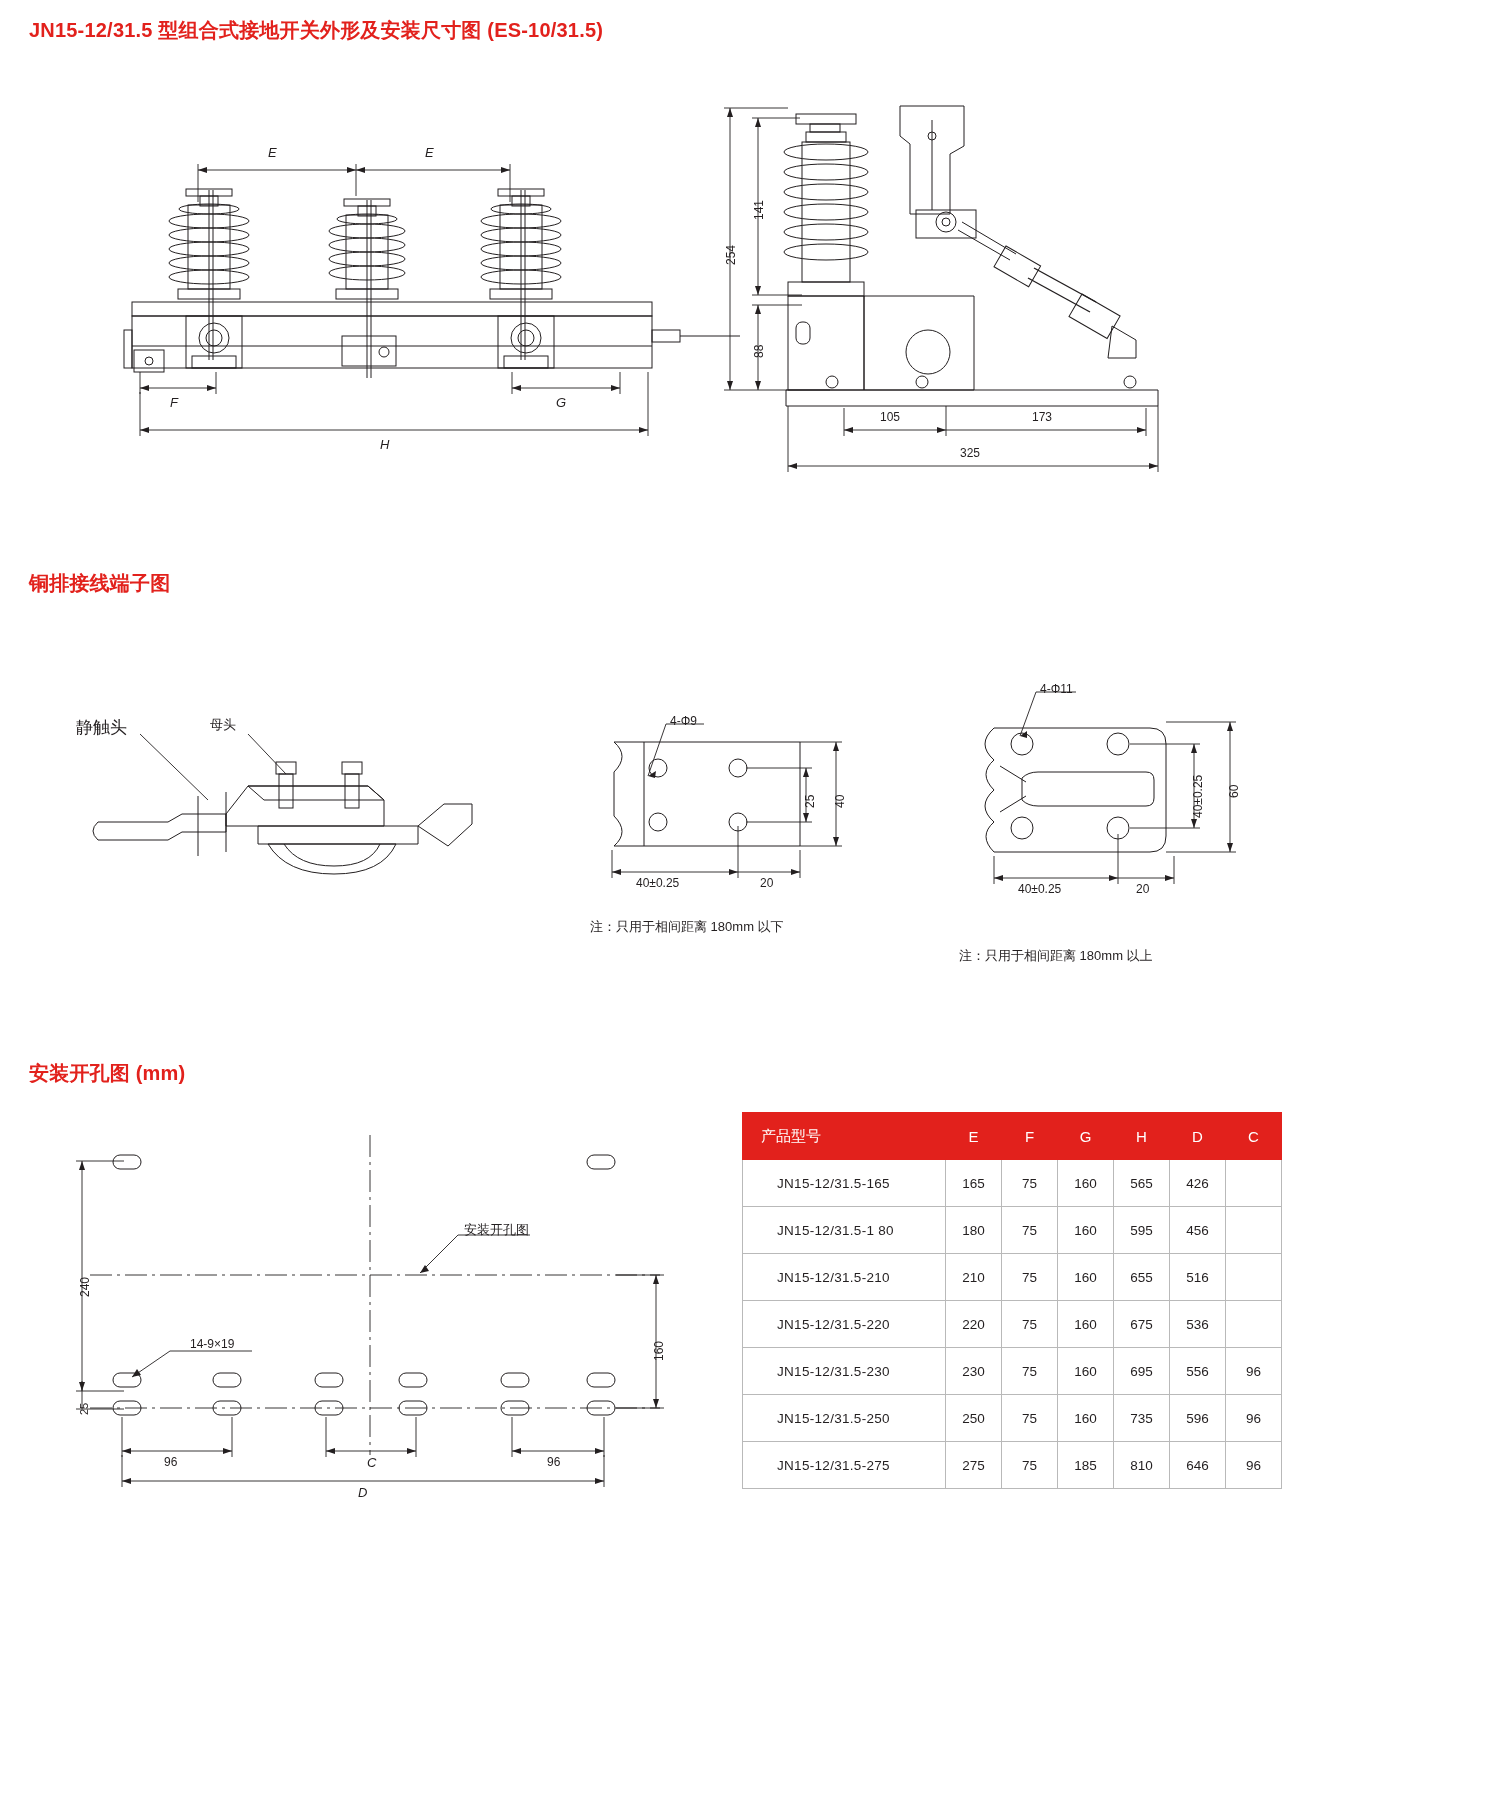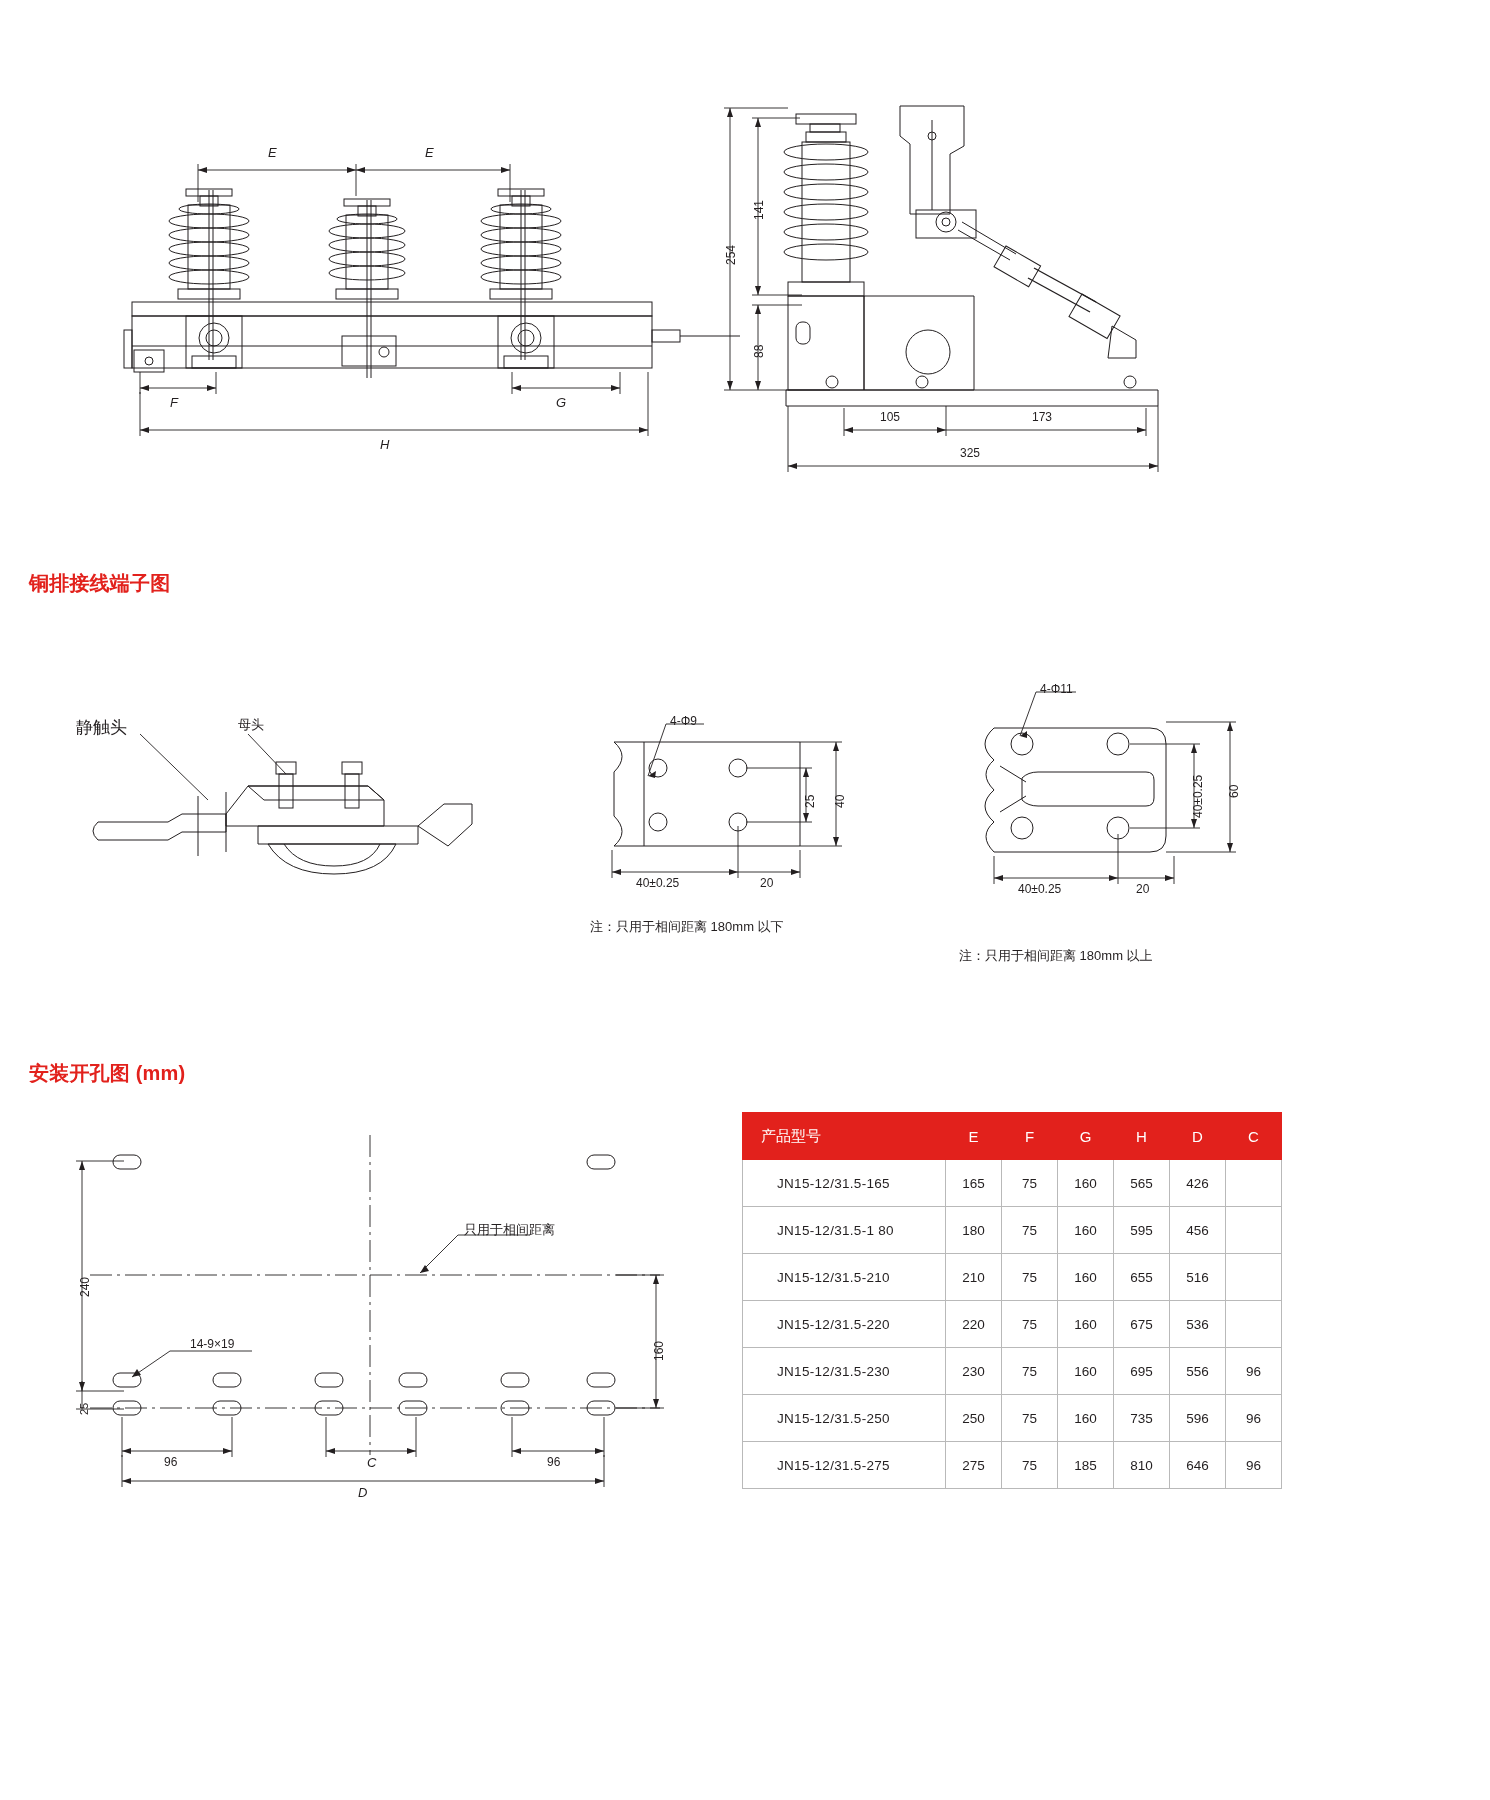--- a/index.html
+++ b/index.html
@@ -43,20 +43,21 @@
   #spec-table thead th.first{text-align:left;padding-left:18px;width:184px;}
   #spec-table tbody td.first{text-align:left;padding-left:34px;letter-spacing:.3px;}
   #spec-table col.c-model{width:184px;}
   #spec-table col.c-num{width:56px;}
 </style>
 </head>
 <body>
 
 <div class="page">
 
+  <div class="sec-title" id="title-main">JN15-12/31.5 型组合式接地开关外形及安装尺寸图 (ES-10/31.5)</div>
 
   <div class="blk" style="left:120px;top:130px;width:580px;height:350px;">
     <svg width="580" height="350" viewBox="0 0 580 350" stroke="#231f20" fill="none" stroke-width="1">
 
       <g stroke-width="0.9">
         <line x1="78" y1="40" x2="390" y2="40"></line>
         <path d="M78 40 l9 -3 v6 z" fill="#231f20" stroke="none"></path>
         <path d="M236 40 l-9 -3 v6 z" fill="#231f20" stroke="none"></path>
         <path d="M236 40 l9 -3 v6 z" fill="#231f20" stroke="none"></path>
         <path d="M390 40 l-9 -3 v6 z" fill="#231f20" stroke="none"></path>
@@ -282,21 +283,21 @@
         <rect x="262" y="62" width="20" height="12"></rect>
         <rect x="265" y="74" width="14" height="34"></rect>
       </g>
 
       <path d="M178 126 h160 v18 h-160 z"></path>
       <path d="M188 144 q18 30 66 30 q48 0 62 -30 z"></path>
       <path d="M204 144 q14 22 50 22 q36 0 46 -22"></path>
       <path d="M338 126 l26 -22 h28 v20 l-24 22 z"></path>
     </svg>
     <div class="lbl" style="left:-4px;top:16px;font-size:17px;">静触头</div>
-    <div class="lbl" style="left:130px;top:16px;font-size:13px;margin-left:28px;">母头</div>
+    <div class="lbl" style="left:130px;top:16px;font-size:13px;">母头</div>
   </div>
 
   <div class="blk" style="left:600px;top:700px;width:300px;height:250px;">
     <svg width="300" height="250" viewBox="0 0 300 250" stroke="#231f20" fill="none" stroke-width="1">
 
       <path d="M14 42 q16 14 0 30 v44 q16 16 0 30 h186 v-104 z"></path>
       <line x1="44" y1="42" x2="44" y2="146"></line>
 
       <circle cx="58" cy="68" r="9"></circle>
       <circle cx="138" cy="68" r="9"></circle>
@@ -515,21 +516,21 @@
     </svg>
 
     <div class="lbl rot" style="left:18px;top:172px;">240</div>
     <div class="lbl rot" style="left:18px;top:290px;font-size:11px;">25</div>
     <div class="lbl rot" style="left:592px;top:236px;">160</div>
     <div class="lbl" style="left:104px;top:330px;">96</div>
     <div class="lbl lbl-it" style="left:307px;top:330px;">C</div>
     <div class="lbl" style="left:487px;top:330px;">96</div>
     <div class="lbl lbl-it" style="left:298px;top:360px;">D</div>
     <div class="lbl" style="left:130px;top:212px;font-size:12px;">14-9×19</div>
-    <div class="lbl" style="left:404px;top:96px;font-size:13px;">只用于相间距离</div>
+    <div class="lbl" style="left:404px;top:96px;font-size:13px;">安装开孔图</div>
   </div>
 
   <table id="spec-table">
     <colgroup>
       <col class="c-model">
         <col class="c-num">
         <col class="c-num">
         <col class="c-num">
       <col class="c-num">
         <col class="c-num">

